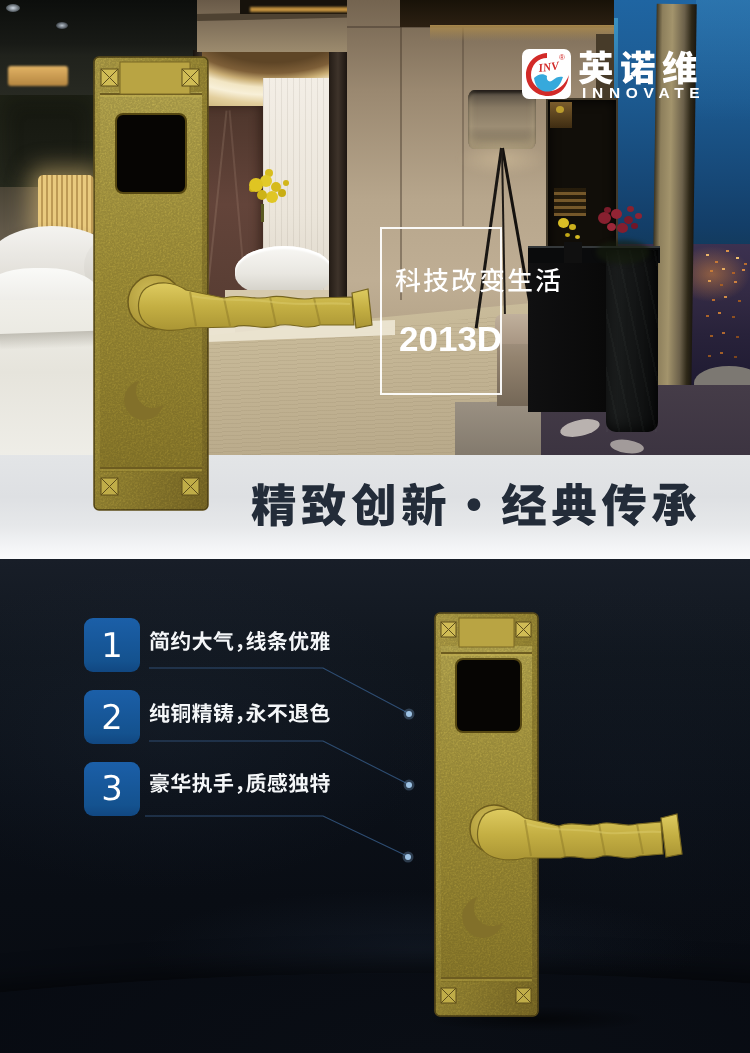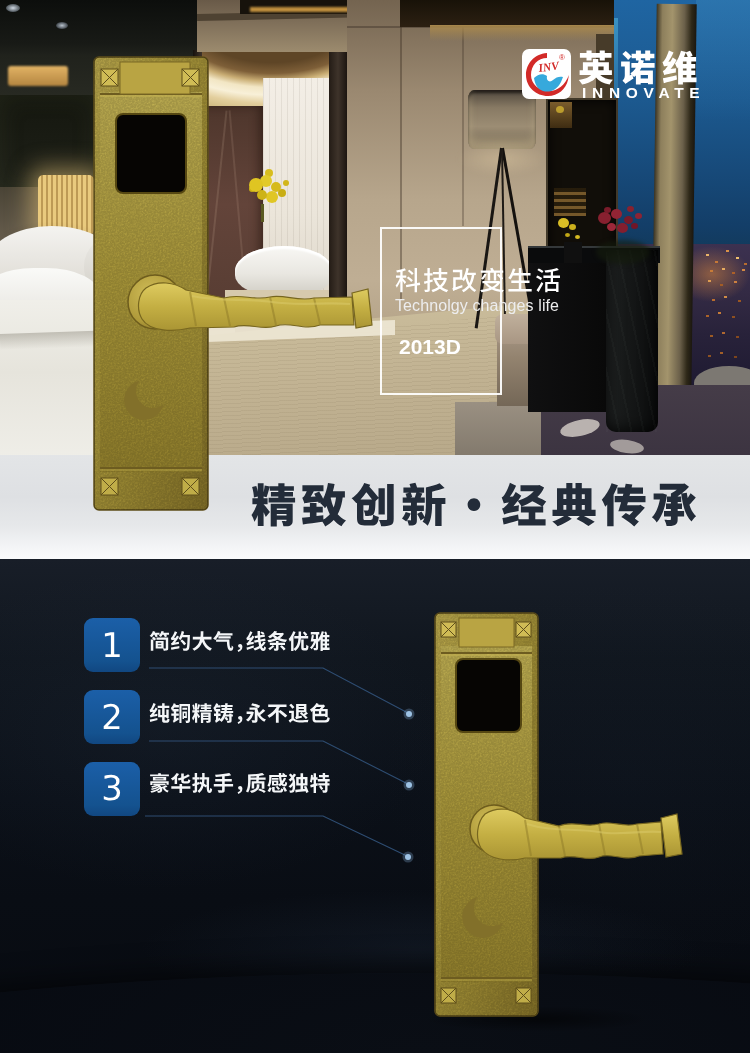--- a/index.html
+++ b/index.html
@@ -145,22 +145,21 @@
   <path fill="#ffffff" d="M407.8 271.1C409.3 272.2 411.1 273.9 411.9 275L413.6 273.4C412.7 272.3 410.9 270.8 409.4 269.7ZM406.8 278C408.4 279.1 410.3 280.7 411.2 281.9L412.9 280.3C412 279.2 410 277.6 408.4 276.5ZM404.6 268.3C402.5 269.2 399.2 270 396.2 270.5C396.5 271 396.8 271.8 396.9 272.4C398 272.2 399.1 272.1 400.2 271.9V275.4H396V277.7H399.9C398.9 280.5 397.2 283.6 395.6 285.4C396 286 396.6 287 396.8 287.7C398 286.2 399.2 283.9 400.2 281.6V292.2H402.6V280.7C403.4 281.9 404.3 283.3 404.6 284.1L406.1 282.2C405.6 281.5 403.3 278.8 402.6 278V277.7H406.3V275.4H402.6V271.4C403.8 271.1 405 270.7 406 270.3ZM405.9 284.9 406.3 287.2 414.6 285.8V292.2H417V285.4L420.2 284.9L419.8 282.6L417 283.1V268H414.6V283.5Z M438.8 268.1V272H432.9V274.3H438.8V277.8H433.4V280.1H434.5L434.1 280.2C435.1 282.8 436.4 285.1 438.2 287C436.2 288.3 433.9 289.3 431.4 289.9C431.9 290.5 432.5 291.5 432.7 292.2C435.4 291.4 437.8 290.2 439.9 288.7C441.8 290.2 444.1 291.4 446.7 292.2C447.1 291.6 447.8 290.6 448.3 290.1C445.8 289.5 443.6 288.4 441.9 287.1C444.1 284.9 445.9 282 447 278.4L445.4 277.7L444.9 277.8H441.3V274.3H447.3V272H441.3V268.1ZM436.5 280.1H443.9C443 282.2 441.6 284 440 285.5C438.5 283.9 437.4 282.1 436.5 280.1ZM427.4 268.1V273.2H424.2V275.5H427.4V280.7C426.1 281.1 424.8 281.3 423.9 281.6L424.5 283.9L427.4 283.1V289.4C427.4 289.7 427.2 289.8 426.9 289.8C426.6 289.9 425.4 289.9 424.3 289.8C424.6 290.5 424.9 291.5 425 292.1C426.8 292.1 428 292 428.8 291.6C429.5 291.3 429.8 290.6 429.8 289.4V282.5L432.8 281.6L432.5 279.4L429.8 280.1V275.5H432.5V273.2H429.8V268.1Z M467 275.1H471.8C471.3 278.2 470.6 280.8 469.5 283C468.3 280.8 467.5 278.1 466.9 275.3ZM452.9 269.8V272.2H459.8V277.2H453.2V287.1C453.2 288 452.7 288.4 452.3 288.6C452.7 289.2 453.1 290.5 453.2 291.1C453.9 290.6 455 290.1 462.5 287.2C462.4 286.6 462.3 285.6 462.3 284.9L455.7 287.2V279.7H462.3C462.8 280.1 463.5 280.8 463.8 281.2C464.4 280.4 464.9 279.6 465.4 278.6C466.1 281.1 466.9 283.4 468 285.4C466.5 287.3 464.5 288.9 461.9 290C462.4 290.6 463.1 291.7 463.4 292.3C465.9 291.1 467.9 289.5 469.5 287.6C470.8 289.5 472.6 291 474.6 292.1C475 291.4 475.8 290.4 476.3 290C474.1 289 472.4 287.4 470.9 285.5C472.6 282.7 473.7 279.3 474.4 275.1H475.8V272.8H467.7C468.2 271.4 468.5 270 468.8 268.5L466.4 268C465.6 272.2 464.3 276.2 462.3 278.9V269.8Z M484.4 273.7C483.7 275.5 482.4 277.2 481 278.4C481.5 278.7 482.5 279.3 482.9 279.7C484.3 278.4 485.7 276.4 486.6 274.3ZM496.8 274.9C498.4 276.3 500.3 278.4 501.2 279.7L503.1 278.4C502.2 277.1 500.3 275.2 498.6 273.8ZM490 268.4C490.4 269 490.9 269.9 491.2 270.6H480.8V272.8H487.7V280.4H490.2V272.8H493.8V280.4H496.2V272.8H503.2V270.6H494C493.6 269.8 493 268.7 492.4 267.8ZM482.4 281.1V283.2H484.4C485.7 285.1 487.4 286.7 489.5 288C486.7 289 483.5 289.7 480.2 290.1C480.6 290.6 481.2 291.6 481.4 292.2C485.1 291.7 488.8 290.8 491.9 289.4C495 290.8 498.5 291.7 502.5 292.2C502.8 291.6 503.4 290.6 503.9 290.1C500.4 289.7 497.3 289.1 494.5 288.1C497.1 286.5 499.3 284.6 500.7 282L499.1 281L498.7 281.1ZM487.1 283.2H497C495.7 284.7 494 286 492 286.9C490.1 285.9 488.4 284.7 487.1 283.2Z M512.9 268.4C511.9 272.1 510.2 275.7 508.1 278C508.7 278.3 509.9 279 510.4 279.4C511.3 278.3 512.1 276.9 512.9 275.4H518.8V280.6H511.3V283H518.8V289H508.4V291.4H531.7V289H521.3V283H529.5V280.6H521.3V275.4H530.5V273H521.3V268.1H518.8V273H514C514.5 271.7 515 270.3 515.4 269Z M537.3 270.1C538.8 271 541 272.3 542.1 273L543.5 271C542.4 270.3 540.2 269.1 538.7 268.4ZM536 277.3C537.6 278.1 539.8 279.4 540.9 280.1L542.2 278.1C541.1 277.4 538.8 276.2 537.4 275.5ZM536.5 290.2 538.6 291.9C540.1 289.4 541.9 286.3 543.3 283.5L541.5 281.9C539.9 284.9 537.9 288.2 536.5 290.2ZM543.4 275.6V278H550.7V281.9H545.2V292.2H547.5V291.1H556.1V292.1H558.5V281.9H553V278H560V275.6H553V271.5C555.2 271.1 557.2 270.6 558.9 270L557 268.1C554.1 269.2 549 270 544.5 270.5C544.8 271 545.1 272 545.3 272.6C547 272.4 548.9 272.2 550.7 271.9V275.6ZM547.5 288.8V284.1H556.1V288.8Z"></path>
   <path fill="#f4f6f8" d="M150.8 639.6V650.8H153.3V639.6ZM151.9 637.9C152.8 638.7 153.7 639.8 154.1 640.6L156.1 639.2C155.7 638.4 154.6 637.4 153.8 636.7ZM155.7 640.9V648.5H163.6V640.9ZM152.9 631C152.3 632.9 151 634.8 149.6 636C150.2 636.3 151.2 636.9 151.7 637.3C152.4 636.7 153.1 635.8 153.7 634.8H154.4C154.9 635.6 155.4 636.7 155.6 637.3L157.7 636.4C157.6 636 157.3 635.4 157 634.8H159.5V632.7H154.8L155.3 631.7ZM161.5 631.1C161 632.8 160 634.6 158.9 635.7C159.5 636 160.5 636.7 160.9 637.1C161.5 636.4 162 635.7 162.5 634.8H163.5C164.1 635.7 164.7 636.7 164.9 637.3L167.1 636.3C166.9 635.9 166.6 635.4 166.2 634.8H169V632.8H163.5C163.6 632.4 163.8 632 163.9 631.6ZM161.3 645.5V646.6H157.8V645.5ZM157.8 642.7H161.3V643.8H157.8ZM156.5 637.4V639.7H165.8V648.2C165.8 648.5 165.7 648.6 165.3 648.6C165 648.6 163.9 648.6 162.9 648.5C163.2 649.1 163.6 650 163.7 650.7C165.3 650.7 166.4 650.7 167.2 650.3C168 650 168.2 649.4 168.2 648.2V637.4Z M170.9 647.5 171.3 649.8C173.6 649.4 176.6 648.9 179.4 648.3L179.3 646.1C176.2 646.6 173 647.2 170.9 647.5ZM180.3 640.9C181.8 642.2 183.5 644.1 184.2 645.3L186.1 643.7C185.3 642.4 183.5 640.7 182 639.5ZM171.6 640.3C171.9 640.1 172.4 640 174.4 639.8C173.6 640.8 173 641.6 172.7 641.9C172 642.7 171.5 643.1 171 643.2C171.2 643.9 171.6 645 171.7 645.4C172.3 645.1 173.3 644.9 179 644C178.9 643.4 178.9 642.5 178.9 641.8L175 642.4C176.5 640.7 177.9 638.7 179.1 636.8L177 635.5C176.7 636.2 176.2 637 175.8 637.7L174 637.8C175.2 636.2 176.3 634.2 177.2 632.2L174.8 631.2C174 633.6 172.5 636.1 172.1 636.8C171.6 637.5 171.2 637.9 170.8 638C171 638.6 171.4 639.8 171.6 640.3ZM181.7 631.1C181.1 634 180 636.9 178.6 638.7C179.1 639 180.2 639.7 180.6 640.1C181.2 639.3 181.7 638.3 182.2 637.2H187.5C187.3 644.5 187.1 647.5 186.5 648.1C186.2 648.4 186 648.5 185.6 648.5C185.1 648.5 183.9 648.5 182.6 648.4C183.1 649 183.4 650.1 183.4 650.8C184.6 650.8 185.9 650.8 186.7 650.7C187.5 650.6 188.1 650.3 188.7 649.6C189.5 648.5 189.7 645.2 189.9 636C189.9 635.7 190 634.9 190 634.9H183.2C183.5 633.9 183.8 632.8 184.1 631.7Z M200.7 631.2C200.7 632.9 200.7 634.8 200.5 636.8H192.8V639.4H200C199.2 643.1 197.2 646.5 192.4 648.7C193.1 649.2 193.9 650.1 194.3 650.8C198.7 648.7 201 645.4 202.2 641.9C203.8 646 206.2 649 210.1 650.8C210.5 650.1 211.3 649 211.9 648.4C208 646.8 205.4 643.5 204 639.4H211.5V636.8H203.2C203.4 634.8 203.4 632.9 203.4 631.2Z M218.4 636.3V638.4H230.7V636.3ZM217.9 631.1C217 634.1 215.2 636.9 213.1 638.6C213.7 638.9 214.9 639.7 215.4 640.1C216.6 638.9 217.8 637.2 218.8 635.4H232.5V633.2H219.9C220.1 632.7 220.3 632.3 220.4 631.8ZM216.1 639.5V641.7H226.9C227.1 646.8 227.9 650.8 231 650.8C232.7 650.8 233.1 649.7 233.3 647.1C232.8 646.8 232.2 646.1 231.7 645.6C231.6 647.3 231.5 648.3 231.2 648.3C229.8 648.3 229.4 644.2 229.4 639.5Z M238.3 651.9C240.9 651.1 242.4 649.2 242.4 646.8C242.4 645 241.6 643.9 240.1 643.9C239 643.9 238.1 644.6 238.1 645.8C238.1 647 239 647.7 240.1 647.7L240.3 647.7C240.2 648.8 239.2 649.7 237.6 650.2Z M246.5 647.5 247 649.9C249.1 649.2 251.6 648.3 254 647.4L253.6 645.4C251 646.2 248.3 647 246.5 647.5ZM260.3 632.7C261.2 633.2 262.4 634.1 263 634.7L264.5 633.2C263.9 632.7 262.7 631.8 261.8 631.4ZM247.1 640.3C247.4 640.2 247.9 640 249.7 639.8C249 640.8 248.4 641.5 248.1 641.9C247.5 642.7 247 643.1 246.4 643.2C246.7 643.9 247.1 645 247.2 645.5C247.7 645.1 248.6 644.9 253.7 643.9C253.7 643.4 253.7 642.4 253.8 641.8L250.5 642.3C251.9 640.6 253.3 638.7 254.4 636.7L252.4 635.4C252 636.2 251.6 636.9 251.2 637.6L249.4 637.8C250.6 636.2 251.7 634.2 252.5 632.3L250.2 631.2C249.4 633.6 248 636.1 247.5 636.8C247.1 637.5 246.7 637.9 246.3 638C246.5 638.6 246.9 639.8 247.1 640.3ZM263.6 641.6C263 642.6 262.2 643.5 261.3 644.4C261.1 643.5 260.9 642.6 260.7 641.6L265.6 640.7L265.1 638.5L260.4 639.4L260.2 637.4L265 636.7L264.6 634.5L260.1 635.2C260 633.8 260 632.5 260 631.1H257.5C257.5 632.6 257.5 634.1 257.6 635.5L254.6 636L255 638.3L257.8 637.8L258 639.8L254.1 640.5L254.5 642.8L258.3 642.1C258.5 643.5 258.8 644.8 259.1 646C257.4 647 255.4 647.9 253.4 648.5C253.9 649.1 254.6 649.9 254.9 650.6C256.7 649.9 258.4 649.1 260 648.2C260.8 649.8 261.9 650.9 263.2 650.9C264.9 650.9 265.6 650.2 266 647.6C265.4 647.3 264.7 646.8 264.2 646.2C264.1 647.9 263.9 648.4 263.5 648.4C263 648.4 262.4 647.8 262 646.7C263.5 645.5 264.7 644.1 265.7 642.6Z M272.4 645.2C271.5 646.4 269.7 647.7 268.2 648.4C268.8 648.8 269.5 649.7 269.9 650.2C271.4 649.3 273.3 647.6 274.4 646.1ZM280 646.5C281.3 647.7 282.9 649.3 283.7 650.4L285.6 649C284.8 647.9 283.1 646.3 281.7 645.3ZM280.1 635C279.3 635.8 278.4 636.5 277.4 637.1C276.3 636.5 275.3 635.8 274.5 635ZM274.3 631.1C273.2 633 271.2 635 268.1 636.4C268.7 636.8 269.5 637.7 269.9 638.3C271 637.7 271.9 637.1 272.8 636.4C273.5 637.1 274.2 637.7 275 638.2C272.7 639.2 270.1 639.8 267.4 640.1C267.8 640.7 268.3 641.7 268.5 642.3C271.7 641.8 274.8 641 277.4 639.7C279.8 640.9 282.6 641.6 285.7 642.1C286 641.4 286.7 640.4 287.2 639.8C284.5 639.5 282.1 639 279.9 638.2C281.6 637.1 283 635.6 284 633.8L282.3 632.7L281.9 632.9H276.3C276.5 632.5 276.8 632.1 277.1 631.6ZM276 641V642.7H269.8V644.9H276V648.3C276 648.6 275.9 648.6 275.6 648.7C275.4 648.7 274.4 648.7 273.7 648.6C274 649.3 274.3 650.2 274.4 650.8C275.8 650.8 276.8 650.8 277.6 650.5C278.3 650.1 278.5 649.5 278.5 648.4V644.9H285V642.7H278.5V641Z M301.2 639.6V647.2C301.2 649.6 301.8 650.4 303.9 650.4C304.2 650.4 305.4 650.4 305.8 650.4C307.7 650.4 308.3 649.4 308.5 645.9C307.9 645.7 306.8 645.3 306.3 644.8C306.2 647.6 306.1 648.1 305.6 648.1C305.3 648.1 304.5 648.1 304.2 648.1C303.8 648.1 303.7 648 303.7 647.2V639.6ZM302.8 632.8C303.7 633.8 304.8 635.1 305.3 636H301C301.1 634.5 301.1 633 301.1 631.4H298.6C298.6 633 298.6 634.5 298.5 636H294.3V638.4H298.4C298.1 642.8 297 646.5 293.5 648.9C294.2 649.4 294.9 650.2 295.3 650.9C299.3 648.1 300.5 643.6 300.9 638.4H308.2V636H305.5L307.3 634.7C306.7 633.8 305.4 632.5 304.5 631.6ZM293.2 631.2C292.2 634.2 290.4 637.2 288.6 639.1C289 639.7 289.7 641.1 289.9 641.7C290.3 641.3 290.7 640.9 291.1 640.3V650.9H293.5V636.6C294.3 635.1 295 633.5 295.6 632Z M324.3 632.1C324.7 633 325.1 634.2 325.3 635H322.9C323.3 633.9 323.7 632.9 324 631.8L321.8 631.2C321.1 633.9 319.9 636.7 318.4 638.4L318.9 639H318.1V634.5H319.3V632.1H310.8V634.5H315.9V639H313.3C313.6 637.7 313.8 636.4 313.9 635.2L311.8 635C311.5 637.1 311.1 639.7 310.7 641.4H314C313 643.8 311.5 646.1 309.9 647.5C310.5 647.9 311.2 648.7 311.6 649.3C313.2 647.6 314.8 645.1 315.9 642.4V647.7C315.9 648 315.8 648.1 315.5 648.1C315.2 648.1 314.3 648.1 313.3 648.1C313.6 648.7 313.9 649.7 314 650.3C315.5 650.3 316.5 650.3 317.2 649.9C317.9 649.5 318.1 648.9 318.1 647.7V641.4H319.5V639.9L319.9 640.5L320.5 639.5V650.9H322.8V649.9H329.6V647.6H327V645.5H329.1V643.4H327V641.4H329.1V639.2H327V637.3H329.4V635H326.2L327.3 634.5C327.1 633.7 326.7 632.4 326.1 631.4ZM322.8 641.4H324.8V643.4H322.8ZM322.8 639.2V637.3H324.8V639.2ZM322.8 645.5H324.8V647.6H322.8Z"></path>
   <path fill="#f4f6f8" d="M149.8 719.5 150.2 721.9C152.3 721.4 155 720.7 157.5 720L157.3 717.9C154.5 718.5 151.7 719.2 149.8 719.5ZM150.3 712.3C150.7 712.2 151.2 712 153.1 711.8C152.4 712.8 151.8 713.6 151.4 713.9C150.8 714.7 150.3 715.2 149.8 715.3C150 715.9 150.4 717 150.5 717.5C151 717.1 151.9 716.9 157.3 715.9C157.3 715.4 157.3 714.4 157.4 713.8L153.8 714.4C155.2 712.7 156.6 710.7 157.7 708.7L155.7 707.5C155.4 708.2 154.9 709 154.5 709.7L152.6 709.8C153.8 708.2 154.9 706.1 155.7 704.1L153.4 703C152.7 705.5 151.3 708.1 150.8 708.8C150.3 709.5 150 709.9 149.5 710C149.8 710.7 150.2 711.8 150.3 712.3ZM158.1 709.5V717.3H162.1V719.4C162.1 721.3 162.3 721.8 162.8 722.2C163.3 722.6 164.1 722.7 164.7 722.7C165.1 722.7 166.1 722.7 166.5 722.7C167.1 722.7 167.7 722.7 168.1 722.5C168.6 722.3 168.9 722 169.1 721.5C169.3 721.1 169.5 720.1 169.5 719.3C168.8 719 167.9 718.6 167.3 718.1H168.7V709.5H166.3V715H164.6V708H169.3V705.7H164.6V703.2H162.1V705.7H157.7V708H162.1V715H160.4V709.5ZM167.3 718.1C167.3 718.9 167.2 719.6 167.2 719.9C167.1 720.2 167 720.3 166.8 720.3C166.7 720.4 166.5 720.4 166.3 720.4C166 720.4 165.5 720.4 165.3 720.4C165.1 720.4 164.9 720.3 164.8 720.3C164.6 720.2 164.6 719.9 164.6 719.4V717.3H166.3V718.1Z M182.4 707.8V709.8H187.1V707.8ZM179.4 704V722.9H181.5V706.2H187.9V720.2C187.9 720.5 187.8 720.6 187.5 720.6C187.2 720.6 186.3 720.7 185.4 720.6C185.7 721.2 186 722.3 186 722.9C187.5 722.9 188.5 722.8 189.2 722.4C189.8 722 190 721.4 190 720.3V704ZM184 713.3H185.4V716H184ZM182.5 711.4V719H184V718H186.9V711.4ZM171.3 713.4V715.7H173.8V719C173.8 720.1 173.2 720.8 172.7 721.1C173.1 721.5 173.6 722.4 173.8 722.9C174.2 722.4 175 722 178.9 719.6C178.7 719 178.5 718.1 178.4 717.4L176.2 718.6V715.7H178.8V713.4H176.2V711.4H178.7V709.1H173.1C173.6 708.6 173.9 708 174.3 707.4H178.9V705.1H175.4L175.9 703.9L173.7 703.2C173.1 705.1 172 706.8 170.8 708C171.2 708.6 171.7 709.9 171.9 710.5L172.5 709.9V711.4H173.8V713.4Z M198.1 704.3C197.9 705.6 197.6 707.4 197.2 708.6V703.3H195V710.2H192.3V712.5H194.6C194 714.4 193 716.7 192 718C192.4 718.7 192.9 719.8 193.2 720.6C193.8 719.6 194.5 718.2 195 716.7V722.8H197.2V715.6C197.7 716.6 198.2 717.6 198.5 718.3L200.1 716.4C199.6 715.7 197.8 713.3 197.3 712.7L197.2 712.7V712.5H199.2V710.2H197.2V709.2L198.6 709.6C199.1 708.4 199.6 706.4 200.1 704.8ZM192.3 704.9C192.8 706.4 193.2 708.4 193.3 709.7L195 709.2C194.9 707.9 194.5 706 194 704.5ZM204.5 703.2V704.7H200.4V706.5H204.5V707.3H200.9V709H204.5V709.9H199.8V711.7H211.9V709.9H206.8V709H210.9V707.3H206.8V706.5H211.3V704.7H206.8V703.2ZM208.3 714.4V715.4H203.2V714.4ZM200.9 712.6V722.9H203.2V719.7H208.3V720.6C208.3 720.8 208.2 720.9 208 720.9C207.7 720.9 206.8 720.9 206 720.9C206.3 721.4 206.6 722.3 206.7 722.9C208 722.9 209 722.8 209.7 722.5C210.5 722.2 210.7 721.7 210.7 720.6V712.6ZM203.2 717.1H208.3V718.1H203.2Z M225.2 703.2 225.1 704.9H221.1V706.9H224.9L224.8 707.9H221.6V709.9H224.5L224.3 711H220.6V713H223.8C223 715.5 222 717.6 220.5 719.2C220.3 718.7 220.1 717.9 220 717.4L218.3 718.5V715.9H220.6V713.6H218.3V711.4H220.2V709.1H215.7C216 708.6 216.4 708.1 216.7 707.5H220.5V705.2H217.8L218.3 703.9L216.1 703.2C215.5 705 214.5 706.8 213.3 708C213.7 708.6 214.3 709.9 214.5 710.5L214.6 710.4V711.4H216V713.6H214V715.9H216V718.9C216 719.9 215.4 720.5 214.9 720.8C215.3 721.3 215.8 722.3 216 722.9C216.3 722.5 216.9 722 219.6 720.2C220.1 720.6 221.1 721.5 221.5 721.9C222.7 720.8 223.7 719.4 224.5 717.9C224.7 717.5 224.9 717.1 225.1 716.6H229.2V720.4C229.2 720.7 229.1 720.7 228.8 720.7C228.5 720.7 227.6 720.7 226.7 720.7C227 721.3 227.3 722.2 227.4 722.9C228.8 722.9 229.8 722.8 230.6 722.5C231.4 722.2 231.6 721.6 231.6 720.5V716.6H232.9V714.5H231.6V713.4H229.2V714.5H225.8L226.3 713H233.2V711H226.7L226.9 709.9H232.1V707.9H227.2L227.3 706.9H232.7V704.9H227.5L227.7 703.3ZM226.2 716.8 224.5 717.9C225.2 718.7 226.1 719.9 226.4 720.6L228.3 719.4C227.9 718.6 227 717.6 226.2 716.8Z M238.3 723.9C240.9 723.1 242.4 721.2 242.4 718.8C242.4 717 241.6 715.9 240.1 715.9C239 715.9 238.1 716.6 238.1 717.8C238.1 719 239 719.7 240.1 719.7L240.3 719.7C240.2 720.8 239.2 721.7 237.6 722.2Z M246.6 711.6V714H250.7C249.7 716.5 248 718.5 246 719.7C246.7 720.1 247.7 721.1 248.1 721.6C250.7 719.9 252.9 716.6 253.9 712.2L252.2 711.5L251.7 711.6ZM251.1 705.3C253.1 705.8 255.5 706.6 257.3 707.4H249.5V709.8H254.8V719.9C254.8 720.2 254.6 720.3 254.3 720.4C253.9 720.4 252.6 720.4 251.5 720.3C251.9 721 252.2 722.1 252.4 722.8C254.2 722.8 255.4 722.8 256.3 722.4C257.2 722 257.5 721.3 257.5 720V715.1C259 718 261.2 720.3 264.3 721.7C264.7 721 265.5 719.9 266 719.4C263.6 718.5 261.6 716.9 260.2 714.9C261.8 713.8 263.7 712.2 265.3 710.8L263 709.1C262 710.3 260.4 711.8 259 713C258.4 711.8 257.9 710.6 257.5 709.2V707.5C258 707.7 258.4 707.9 258.8 708.1L260.1 705.8C258.4 704.9 254.8 703.7 252.4 703.2Z M268.2 704.6V707.1H276.6C274.6 710.4 271.3 713.6 267.5 715.5C268 716 268.8 717.1 269.2 717.7C271.8 716.4 274 714.6 275.9 712.5V722.8H278.7V711.9C281 713.6 283.8 716 285.1 717.6L287.3 715.7C285.7 714 282.5 711.6 280.3 710L278.7 711.3V709.1C279.1 708.5 279.5 707.8 279.9 707.1H286.5V704.6Z M289.2 705.2C290.4 706.2 291.8 707.7 292.3 708.7L294.4 707.2C293.7 706.2 292.3 704.8 291.1 703.8ZM303.9 708.9V710.2H298.7V708.9ZM303.9 707.1H298.7V705.9H303.9ZM296.2 719.3C296.7 719 297.5 718.7 301.9 717.8C301.8 717.3 301.8 716.3 301.8 715.7L298.7 716.3V712.2H305.7C305 712.8 304.2 713.4 303.5 713.9C302.8 713.3 302.1 712.8 301.5 712.3L299.8 713.6C302 715.2 304.6 717.6 305.8 719.1L307.7 717.7C307 716.9 306.1 716 305.1 715.2C306 714.7 307.1 714 308 713.4L306.4 712V703.9H296.1V715.4C296.1 716.4 295.6 717 295.1 717.3C295.5 717.7 296 718.7 296.2 719.3ZM293.9 710.7H289V713H291.4V718.6C290.5 719.1 289.5 719.8 288.6 720.6L290.1 722.8C291.1 721.6 292.2 720.4 292.9 720.4C293.5 720.4 294.1 721 295.1 721.5C296.7 722.2 298.5 722.5 301.1 722.5C303.1 722.5 306.5 722.3 307.9 722.3C307.9 721.6 308.3 720.4 308.6 719.8C306.5 720.1 303.3 720.2 301.1 720.2C298.9 720.2 297 720.1 295.5 719.4C294.8 719 294.3 718.7 293.9 718.5Z M318.9 711.3V713.8H315V711.3ZM321.3 711.3H325.2V713.8H321.3ZM321.3 707C320.7 707.7 320.1 708.4 319.5 709H314.8C315.4 708.4 316 707.7 316.6 707ZM316.4 703C315 705.6 312.4 708.1 309.9 709.6C310.4 710.1 311.1 711.4 311.3 711.9C311.7 711.7 312.1 711.4 312.5 711V718.7C312.5 721.7 313.7 722.5 317.7 722.5C318.6 722.5 323.9 722.5 324.9 722.5C328.4 722.5 329.3 721.5 329.7 718C329.1 717.9 328 717.5 327.4 717.1C327.1 719.7 326.8 720.2 324.8 720.2C323.5 720.2 318.7 720.2 317.6 720.2C315.3 720.2 315 720 315 718.7V716.2H325.2V716.9H327.7V709H322.5C323.5 708 324.4 706.9 325.1 705.9L323.5 704.6L323 704.8H318.2L318.7 703.9Z"></path>
   <path fill="#f4f6f8" d="M150.3 781.3V785H152.5V782.9H166.5V784.8H168.7V781.3ZM155.4 778.4H163.5V779.3H155.4ZM152.9 777V780.6H166.2V777ZM166 785.2C164.8 785.8 163 786.5 161.3 787C160.9 786.3 160.4 785.7 159.6 785.2L159.7 785.2H165.5V783.6H153.3V785.2H156.3C154.7 785.6 152.9 786 151.2 786.3C151.5 786.6 151.9 787.3 152.1 787.7C153.9 787.3 156 786.7 157.8 786L158.2 786.3C156.5 787.5 153.4 788.3 150.8 788.7C151.1 789 151.5 789.6 151.8 790C154.3 789.5 157.2 788.5 159.1 787.2L159.5 787.6C157.5 789.4 153.9 790.7 150.4 791.2C150.8 791.5 151.2 792.2 151.5 792.7C153.5 792.3 155.4 791.7 157.2 790.8C157.5 791.4 157.7 792.2 157.7 792.8C158.2 792.8 158.8 792.8 159.2 792.8C160 792.8 160.7 792.6 161.3 792C162.2 791.4 162.5 790 162.1 788.5L162.9 788.3C163.8 790.3 165.3 791.8 167.5 792.5C167.8 791.9 168.4 791.1 168.8 790.7C166.9 790.2 165.6 789.2 164.8 787.7C165.7 787.4 166.7 787 167.5 786.7ZM160 789C160.2 789.7 160 790.3 159.7 790.6C159.5 790.8 159.2 790.9 158.7 790.9C158.4 790.9 157.9 790.8 157.3 790.8C158.3 790.3 159.2 789.7 160 789ZM157.8 773.5C158 773.8 158.1 774.1 158.3 774.4H150.1V776.3H168.9V774.4H161.1C160.9 773.9 160.7 773.4 160.4 772.9Z M181.2 773.5V777.4C180 777.8 178.8 778.2 177.7 778.5C178 779 178.4 779.9 178.6 780.5C179.4 780.2 180.3 780 181.2 779.7V780.5C181.2 782.8 181.9 783.5 184.4 783.5C184.9 783.5 186.9 783.5 187.4 783.5C189.4 783.5 190.1 782.7 190.4 780.1C189.7 779.9 188.7 779.6 188.2 779.2C188 781 187.9 781.3 187.2 781.3C186.7 781.3 185.1 781.3 184.7 781.3C183.9 781.3 183.8 781.2 183.8 780.4V778.9C186 778.1 188.1 777.2 189.9 776.1L188.1 774.2C186.9 775 185.4 775.7 183.8 776.4V773.5ZM176.7 773.1C175.4 775.3 173.1 777.4 170.9 778.6C171.4 779.1 172.3 780.1 172.7 780.5C173.3 780.1 174 779.7 174.6 779.1V783.9H177.1V776.6C177.8 775.8 178.5 774.9 179 773.9ZM171.3 786.3V788.7H179.5V792.9H182.1V788.7H190.4V786.3H182.1V783.9H179.5V786.3Z M202.1 773.1C202.2 774.6 202.2 776 202.2 777.3H199.4V779.6H202.1C202.1 780.6 202 781.5 201.9 782.4L200.4 781.5L199.2 783.1L199 781.9L197.1 782.5V779.5H199V777.2H197.1V773.1H194.7V777.2H192.5V779.5H194.7V783.2C193.8 783.5 192.9 783.7 192.2 783.9L192.7 786.3L194.7 785.7V790.1C194.7 790.3 194.6 790.4 194.4 790.4C194.1 790.4 193.4 790.4 192.7 790.4C192.9 791.1 193.2 792.2 193.3 792.8C194.7 792.8 195.6 792.7 196.3 792.3C196.9 791.9 197.1 791.3 197.1 790.1V784.9L199.3 784.2L199.2 783.4L201.4 784.8C200.8 787.4 199.6 789.5 197.4 791C198 791.4 198.9 792.5 199.2 793C201.4 791.3 202.8 789 203.6 786.1C204.3 786.7 205 787.2 205.5 787.6L206.6 786.2C206.7 790.4 207.3 792.9 209.5 792.9C211.2 792.9 211.9 792.1 212.1 789C211.6 788.8 210.6 788.3 210.1 787.9C210.1 789.7 209.9 790.5 209.6 790.5C208.8 790.5 208.9 785.4 209.2 777.3H204.6C204.6 776 204.6 774.6 204.6 773.1ZM206.7 779.6C206.6 781.7 206.6 783.6 206.6 785.2C205.9 784.8 205 784.2 204.1 783.6C204.3 782.4 204.4 781 204.5 779.6Z M213.8 784V786.4H222.1V789.8C222.1 790.2 221.9 790.4 221.5 790.4C221 790.4 219.2 790.4 217.6 790.3C218 791 218.5 792.1 218.7 792.8C220.8 792.9 222.4 792.8 223.4 792.4C224.4 792 224.7 791.4 224.7 789.9V786.4H233.1V784H224.7V781.5H231.8V779.1H224.7V776.3C227.1 776.1 229.3 775.7 231.2 775.2L229.3 773.1C225.9 774 220.1 774.6 215 774.8C215.3 775.4 215.6 776.4 215.7 777C217.7 776.9 219.9 776.8 222.1 776.6V779.1H215.2V781.5H222.1V784Z M238.3 793.9C240.9 793.1 242.4 791.2 242.4 788.8C242.4 787 241.6 785.9 240.1 785.9C239 785.9 238.1 786.6 238.1 787.8C238.1 789 239 789.7 240.1 789.7L240.3 789.7C240.2 790.8 239.2 791.7 237.6 792.2Z M258.1 790.1C260.1 790.9 262.6 792 264 792.9L265.8 791.2C264.3 790.5 261.8 789.4 259.9 788.6ZM256.7 784.3V785.9C256.7 787.3 256.3 789.5 249.9 790.9C250.5 791.4 251.3 792.3 251.6 792.9C258.4 791 259.4 788.1 259.4 786V784.3ZM251.7 781.3V788.6H254.2V783.6H261.7V788.8H264.4V781.3H258.6L258.8 779.8H265.6V777.6H259L259.2 775.9C261.1 775.7 262.8 775.4 264.4 775L262.4 773C259 773.8 253.2 774.3 248.1 774.5V780.5C248.1 783.7 248 788.3 246 791.4C246.6 791.6 247.7 792.2 248.2 792.6C250.3 789.3 250.6 784 250.6 780.5V779.8H256.3L256.2 781.3ZM256.4 777.6H250.6V776.6C252.5 776.5 254.5 776.4 256.5 776.2Z M272 778.1V779.7H278.5V778.1ZM272.1 786.9V790C272.1 792 272.9 792.6 275.8 792.6C276.4 792.6 279.2 792.6 279.8 792.6C282.3 792.6 283 791.9 283.3 789C282.6 788.9 281.5 788.6 281 788.2C280.8 790.3 280.7 790.6 279.6 790.6C278.9 790.6 276.6 790.6 276.1 790.6C274.8 790.6 274.7 790.6 274.7 790V786.9ZM275.5 786.8C276.4 787.7 277.5 789 278 789.9L280.1 788.8C279.5 788 278.3 786.8 277.4 785.9ZM282.5 787.6C283.3 788.9 284.3 790.7 284.6 791.7L287 790.9C286.6 789.8 285.6 788.1 284.8 786.9ZM269.5 787.2C269 788.5 268.2 790.1 267.5 791.1L269.9 792C270.5 791 271.2 789.3 271.8 788ZM274 782.3H276.3V783.9H274ZM272 780.6V785.5H278.3V784.8C278.7 785.2 279.4 785.9 279.8 786.3C280.3 786 280.9 785.6 281.4 785.1C282.2 786 283.2 786.5 284.4 786.5C286.2 786.5 286.9 785.8 287.2 782.8C286.6 782.6 285.8 782.2 285.3 781.8C285.2 783.6 285 784.3 284.5 784.3C284 784.3 283.5 784 283.1 783.4C284.3 782 285.4 780.2 286.1 778.2L283.9 777.7C283.4 778.9 282.8 780.1 282 781.1C281.7 780 281.5 778.7 281.3 777.1H286.8V775.1H284.9L285.4 774.7C284.9 774.2 284 773.5 283.3 773.1L281.8 774.1C282.2 774.4 282.7 774.7 283.1 775.1H281.2L281.2 773.1H278.8L278.9 775.1H269.2V778.3C269.2 780.4 269 783.4 267.4 785.5C267.9 785.7 268.9 786.6 269.3 787C271.1 784.6 271.5 780.9 271.5 778.3V777.1H279C279.2 779.5 279.6 781.5 280.2 783.1C279.6 783.6 279 784.1 278.3 784.5V780.6Z M296.2 777.1V785.5H300.5V789.3L295.2 789.8L295.6 792.4C298.3 792.1 302 791.7 305.6 791.3C305.8 791.9 306 792.4 306.1 792.9L308.6 792C308.2 790.4 307.1 787.8 306.2 785.9L303.9 786.5C304.2 787.3 304.5 788.1 304.8 788.9L303.1 789V785.5H307.5V777.1H303.1V773.2H300.5V777.1ZM298.7 779.2H300.5V783.3H298.7ZM303.1 779.2H304.8V783.3H303.1ZM293.9 773.6C293.5 774.3 293.1 775 292.6 775.6C292.1 774.9 291.4 774.2 290.6 773.5L288.8 774.9C289.8 775.7 290.6 776.6 291.1 777.5C290.3 778.4 289.4 779.2 288.5 779.8C289.1 780.2 289.9 781 290.3 781.5C290.9 781 291.6 780.4 292.2 779.8C292.4 780.5 292.6 781.2 292.6 781.9C291.6 783.5 290 785.3 288.5 786.2C289.1 786.6 289.8 787.5 290.2 788.1C291.1 787.4 292 786.4 292.8 785.4C292.7 787.7 292.6 789.5 292.2 790C292 790.2 291.8 790.3 291.5 790.4C291 790.4 290.3 790.5 289.3 790.4C289.7 791.1 289.9 792 289.9 792.8C290.9 792.8 291.8 792.8 292.6 792.6C293.2 792.5 293.6 792.2 294 791.8C294.9 790.5 295.2 787.6 295.2 784.7C295.2 782.3 295 780 294 777.8C294.8 776.8 295.5 775.8 296.1 774.7Z M319 786.8C319.9 787.8 320.9 789.2 321.3 790.1L323.2 788.8C322.8 787.9 321.7 786.6 320.8 785.6H325.1V790C325.1 790.3 325 790.4 324.6 790.4C324.3 790.4 323.2 790.4 322.2 790.3C322.5 791 322.8 792.1 322.9 792.8C324.4 792.8 325.6 792.8 326.4 792.4C327.2 792 327.5 791.3 327.5 790.1V785.6H329.5V783.3H327.5V781.4H329.7V779.1H325.1V777.3H328.8V775H325.1V773.1H322.7V775H319V777.3H322.7V779.1H317.8V781.4H325.1V783.3H318.2V785.6H320.7ZM311 774.8C310.8 777.4 310.5 780.1 309.9 781.8C310.4 782 311.3 782.5 311.8 782.7C312 781.9 312.2 780.8 312.4 779.7H313.6V784.1C312.3 784.5 311.1 784.8 310.2 785L310.7 787.5L313.6 786.7V792.9H316V785.9L317.8 785.4L317.6 783L316 783.5V779.7H317.6V777.2H316V773.2H313.6V777.2H312.8L312.9 775.2Z"></path>
   <path fill="#ffffff" d="M105.4 654.2H110.9V635.3L104.9 636.5V633.4L110.8 632.2H114.2V654.2H119.7V657H105.4Z"></path>
   <path fill="#ffffff" d="M107.7 726.2H119.4V729H103.7V726.2Q105.6 724.2 108.9 720.9Q112.2 717.5 113 716.6Q114.6 714.8 115.3 713.5Q115.9 712.3 115.9 711.1Q115.9 709.1 114.5 707.8Q113.1 706.6 110.9 706.6Q109.3 706.6 107.6 707.1Q105.8 707.7 103.8 708.8V705.4Q105.9 704.6 107.6 704.2Q109.4 703.8 110.8 703.8Q114.7 703.8 117 705.7Q119.3 707.6 119.3 710.8Q119.3 712.4 118.7 713.7Q118.1 715.1 116.6 717Q116.2 717.4 114 719.7Q111.8 722 107.7 726.2Z"></path>
   <path fill="#ffffff" d="M115 786.6Q117.4 787.2 118.7 788.8Q120.1 790.4 120.1 792.8Q120.1 796.5 117.6 798.5Q115 800.5 110.4 800.5Q108.8 800.5 107.2 800.2Q105.5 799.9 103.8 799.3V796Q105.2 796.8 106.8 797.2Q108.5 797.7 110.3 797.7Q113.5 797.7 115.1 796.4Q116.8 795.2 116.8 792.8Q116.8 790.6 115.2 789.4Q113.7 788.1 110.9 788.1H108.1V785.4H111.1Q113.6 785.4 114.9 784.4Q116.2 783.4 116.2 781.5Q116.2 779.6 114.8 778.6Q113.5 777.6 110.9 777.6Q109.6 777.6 108 777.9Q106.4 778.2 104.5 778.8V775.8Q106.4 775.3 108.1 775Q109.8 774.8 111.2 774.8Q115.1 774.8 117.3 776.5Q119.5 778.2 119.5 781.2Q119.5 783.2 118.3 784.7Q117.2 786.1 115 786.6Z"></path>
 </svg>
 
 <div class="ab" style="left:380px;top:227px;width:118px;height:164px;border:2px solid rgba(255,255,255,.93)"></div>
-<div class="ab" style="left:395px;top:297px;width:260px;height:20px;color:#ededee;font-size:16px;letter-spacing:.1px">Technolgy changes life</div>
-<div class="ab" style="left:399px;top:335px;width:160px;height:30px;color:#fff;font-size:21px;font-weight:bold;letter-spacing:0">2013D</div>
+<div class="ab" style="left:399px;top:319px;width:160px;height:30px;color:#fff;font-size:35px;font-weight:bold;letter-spacing:0">2013D</div>
 
 <div class="ab" style="left:522px;top:49px;width:49px;height:50px;border-radius:7px;background:#fff"></div>
 <svg class="ab" style="left:522px;top:49px" width="49" height="50" viewBox="0 0 49 50">
   <path fill="#d22a28" d="M25,4 C12,5 4,15 4,26 C4,38 14,47 26,47 C36,47 44,40 46,31 L47,26 C43,36 36,42 27,42 C17,42 9,35 9,26 C9,16 16,9 25,9 Z"></path>
   <path fill="#36a9dc" d="M12,29 C16,25 21,24 25,27 C24,32 28,34 31,31 C34,28 38,27 41,28 L39,33 C35,41 28,44 21,42 C15,40 13,35 12,29 Z"></path>
   <text x="17" y="23" fill="#d22a28" font-size="11.5" font-style="italic" font-weight="bold" font-family="Liberation Serif,serif" transform="rotate(-8 17 23)">INV</text>
   <text x="37" y="11" fill="#d22a28" font-size="8" font-family="Liberation Sans">®</text>
 </svg>
 <svg class="ab" style="left:578px;top:46px" width="130" height="40" viewBox="0 0 130 40">
   <path fill="#ffffff" transform="translate(-580,-46)" d="M594.9 58.9V62.2H584.9V70.3H581.6V75H593.1C591.3 77.2 587.6 78.9 580.7 80.1C581.9 81.2 583.4 83.3 584 84.4C591.4 82.9 595.7 80.4 598 77.4C601.1 81.2 605.3 83.4 611.7 84.4C612.3 83 613.8 80.8 614.9 79.7C609 79.2 604.9 77.7 602.2 75H613.9V70.3H610.9V62.2H600.3V58.9ZM589.8 70.3V66.6H594.9V69.7V70.3ZM605.6 70.3H600.3V69.8V66.6H605.6ZM601.7 50.6V53.1H593.6V50.6H588.5V53.1H581.9V57.7H588.5V60.6H593.6V57.7H601.7V60.6H606.8V57.7H613.5V53.1H606.8V50.6Z M624.4 54.1C626.3 55.9 628.9 58.4 630.1 60L633.6 56.5C632.3 54.9 629.6 52.6 627.7 51ZM623.1 61.5V66.4H626.8V75.5C626.8 77.9 625.5 79.8 624.5 80.7C625.3 81.3 627 83 627.6 83.9C628.2 83.2 629.5 82.4 635.5 78.5C635.2 77.8 634.8 76.6 634.6 75.5C635.1 76.1 635.6 76.6 635.9 77.1C636.6 76.6 637.3 76 637.9 75.4V84.4H642.7V83.1H650V84.2H654.9V70.6H641.8C642.4 69.6 642.9 68.7 643.4 67.7H656.6V63.1H645.1C645.4 62.3 645.6 61.4 645.9 60.6L642.9 60V58.2H647.2V60.4H652.2V58.2H656.4V53.7H652.2V50.6H647.2V53.7H642.9V50.6H637.9V53.7H633.6V58.2H637.9V60.4H640.7C640.5 61.3 640.2 62.3 640 63.1H633.4V67.7H637.8C636.4 70 634.5 71.9 632.3 73.3L633.5 74.3L631.8 75.4V61.5ZM642.7 78.6V75.1H650V78.6Z M664.9 78.3 665.8 83.2C669.6 82.1 674.5 80.9 679 79.6L678.5 75.3C673.5 76.5 668.3 77.7 664.9 78.3ZM666 66.5C666.6 66.2 667.4 66 669.9 65.7C668.9 67.1 668.1 68.2 667.7 68.7C666.5 70 665.8 70.8 664.8 71C665.3 72.2 666.1 74.4 666.3 75.2C667.3 74.6 669 74.2 677.9 72.5C677.8 71.5 677.9 69.5 678.1 68.2L672.6 69.1C674.8 66.3 677 63 678.6 59.9L674.7 57.4C674 58.8 673.3 60.2 672.5 61.5L670.4 61.7C672.3 58.9 674.2 55.7 675.5 52.6L670.9 50.4C669.7 54.5 667.4 58.9 666.6 59.9C665.8 61.1 665.2 61.8 664.4 62C665 63.3 665.7 65.6 666 66.5ZM688.5 68.4V70.6H684.9V68.4ZM683 50.7C681.9 54.8 679.6 60.3 677 63.5C677.7 64.8 678.7 67.2 679.1 68.5L680.1 67.3V84.4H684.9V82.2H698.5V77.5H693.3V75.1H697.3V70.6H693.3V68.4H697.3V63.9H693.3V61.6H698.1V57H692L694.6 55.8C694.1 54.4 693.1 52.4 692 50.8L687.7 52.6L687.9 52.1ZM688.5 63.9H684.9V61.6H688.5ZM688.5 75.1V77.5H684.9V75.1ZM686 57C686.6 55.5 687.2 54.1 687.7 52.7C688.5 54 689.2 55.6 689.7 57Z"></path>

